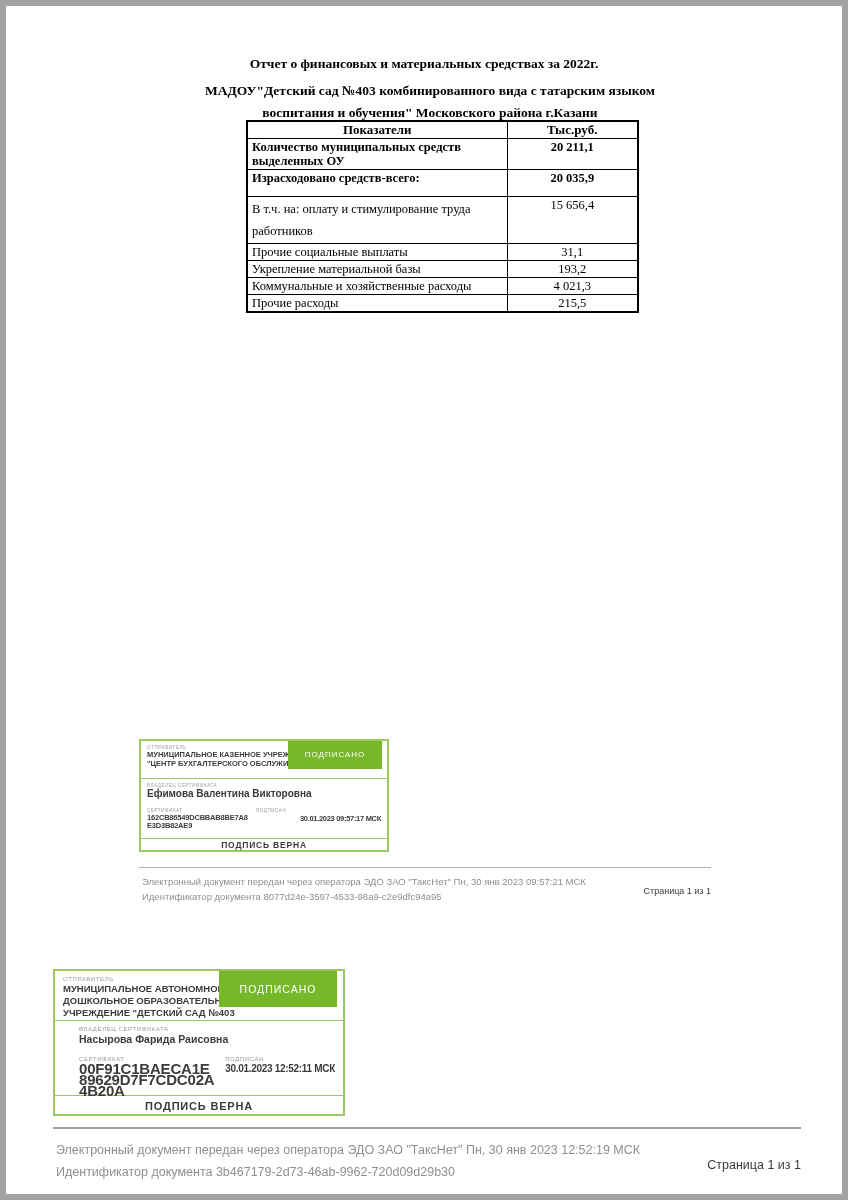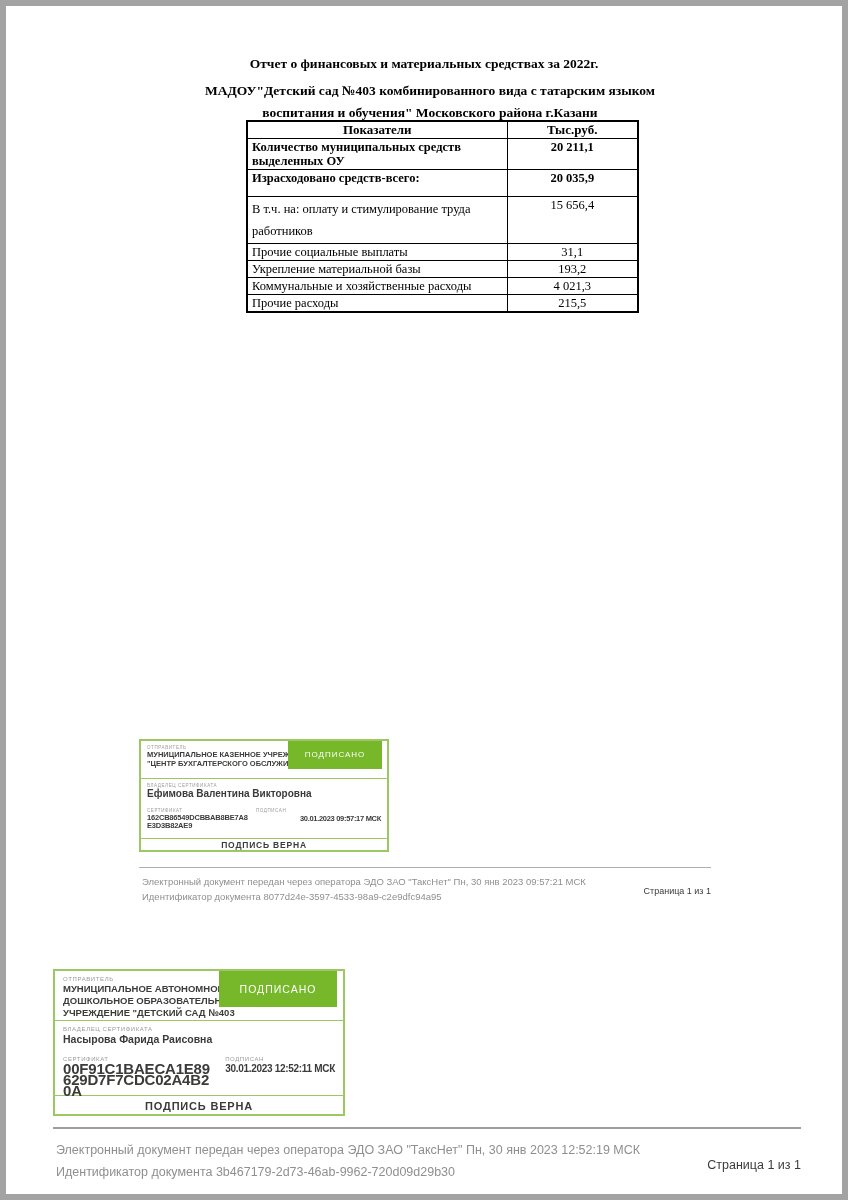--- a/index.html
+++ b/index.html
@@ -95,21 +95,21 @@
   .stamp--sm .stamp-cert-col{width:152px;margin-right:8px;}
   .stamp--sm .stamp-cert-value{font-size:7.5px;line-height:8.5px;letter-spacing:-0.2px;}
   .stamp--sm .stamp-signed-value{font-size:7.5px;padding-left:44px;}
   .stamp--sm .stamp-valid{height:13px;line-height:13px;font-size:8.5px;}
   
   .stamp--lg{left:47px;top:963px;width:292px;height:147px;font-size:10px;}
   .stamp--lg .stamp-top{height:49px;padding:5px 8px 0 8px;}
   .stamp--lg .stamp-label{font-size:6px;}
   .stamp--lg .stamp-org{font-size:9.5px;line-height:12px;max-width:190px;}
   .stamp--lg .stamp-badge{right:6px;width:118px;height:36px;line-height:36px;font-size:10.5px;}
-  .stamp--lg .stamp-mid{height:74px;padding:5px 8px 0 8px;}
+  .stamp--lg .stamp-mid{height:74px;padding:5px 8px 0 8px;margin-left:16px;}
   .stamp--lg .stamp-owner{font-size:10.5px;margin-bottom:11px;}
   .stamp--lg .stamp-cert-col{width:196px;margin-right:9px;}
   .stamp--lg .stamp-cert-value{font-size:15px;line-height:11px;letter-spacing:-0.2px;}
   .stamp--lg .stamp-signed-value{font-size:10px;}
   .stamp--lg .stamp-valid{height:20px;line-height:20px;font-size:11px;}
   
   .footer-rule{position:absolute;background:#b0b0b0;}
   .rule-1{left:133px;top:861px;width:572px;height:1px;}
   .rule-2{left:47px;top:1121px;width:748px;height:2px;background:#9e9e9e;}
   .footer{position:absolute;color:var(--footer-gray);}

